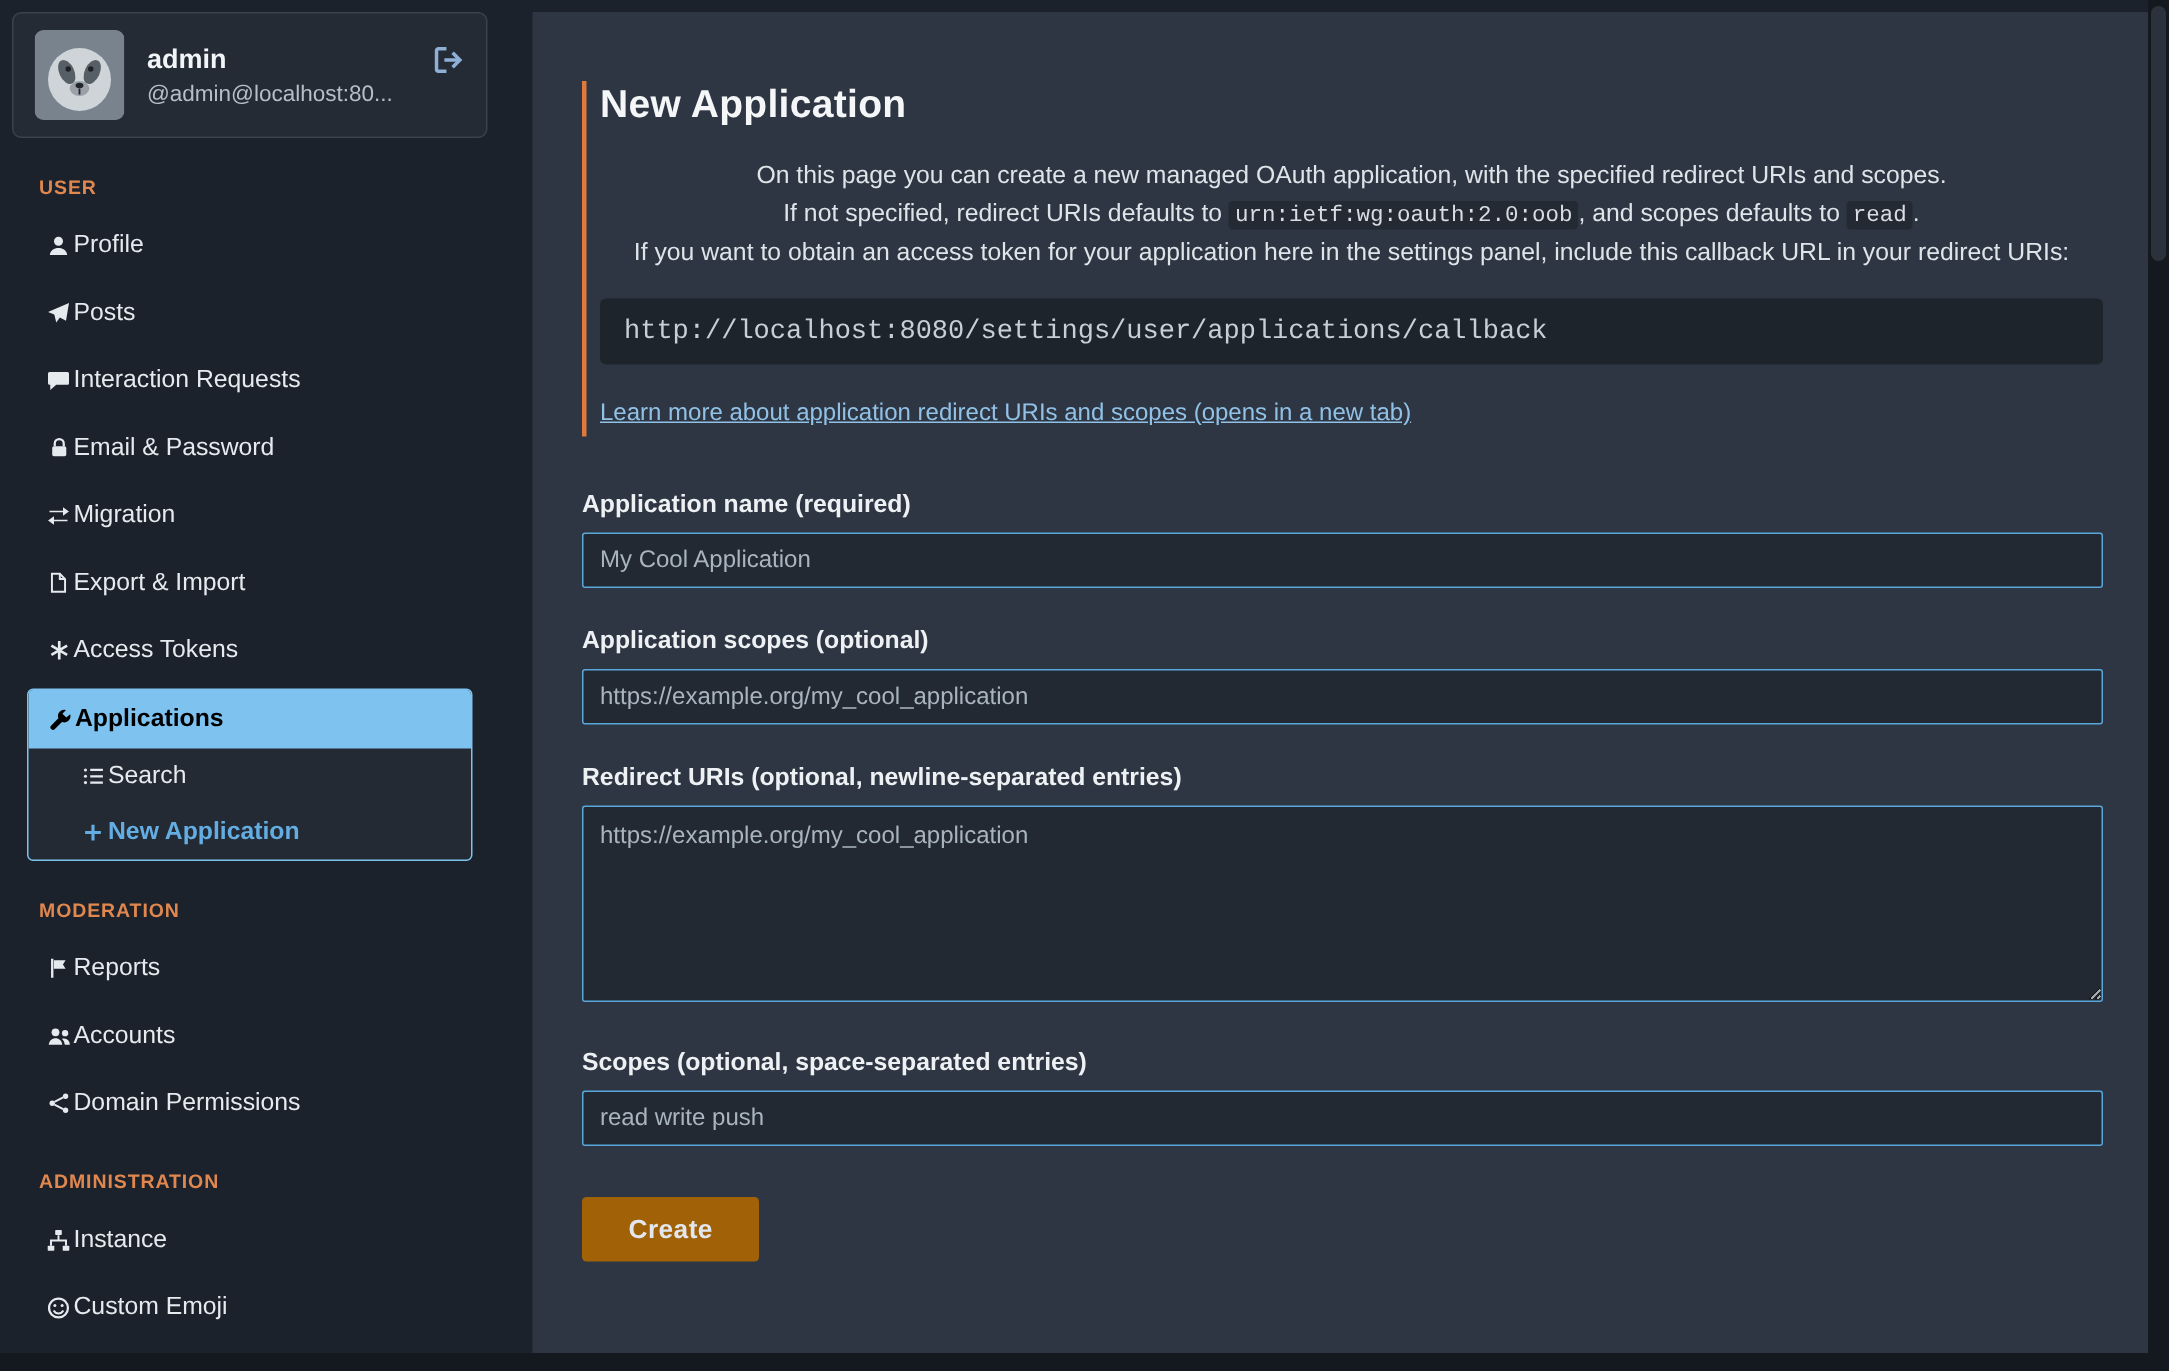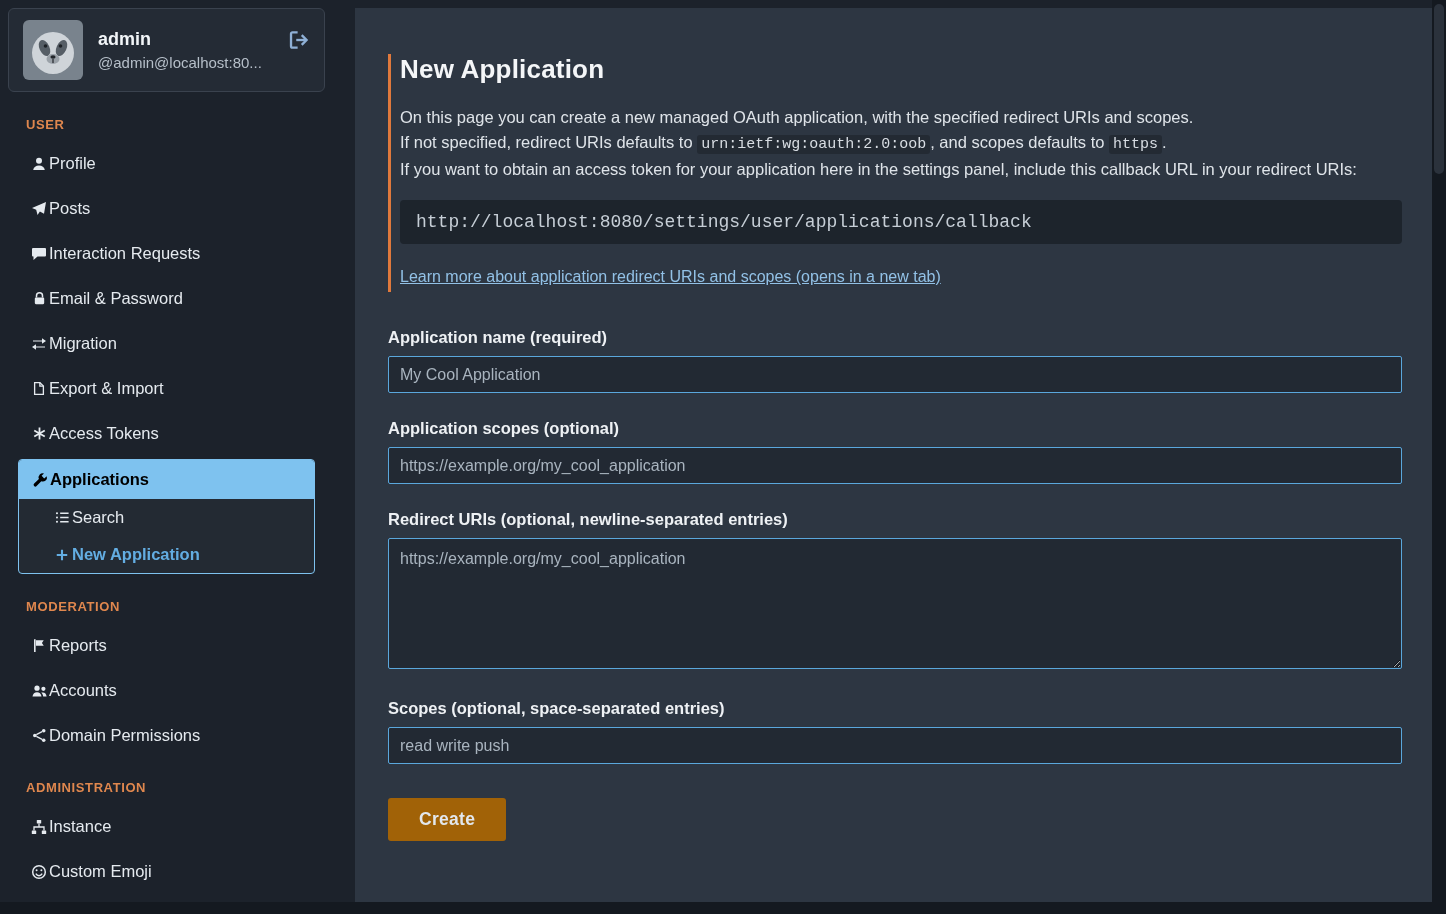--- a/index.html
+++ b/index.html
@@ -113,20 +113,21 @@
     font-weight: bold;
     color: #f4f6f8;
     margin-bottom: 20px;
     letter-spacing: 0.2px;
   }
   .intro-text {
     font-size: 16.5px;
     line-height: 25px;
     color: #dfe4e9;
     margin-bottom: 18px;
+    text-align: center;
   }
   code, .callback-box code {
     font-family: "Liberation Mono", "DejaVu Sans Mono", monospace;
   }
   .inline-code {
     font-size: 15px;
     color: #d8dde3;
     background: #232a33;
     padding: 1px 4px;
     border-radius: 3px;
@@ -435,21 +436,21 @@
   </nav>
 </div>
 
 <div class="main">
   <div class="content">
 
     <section class="intro-block">
       <h1 class="page-title">New Application</h1>
       <p class="intro-text">
         <span>On this page you can create a new managed OAuth application, with the specified redirect URIs and scopes.</span><br>
-        <span>If not specified, redirect URIs defaults to </span><code class="inline-code">urn:ietf:wg:oauth:2.0:oob</code><span>, and scopes defaults to </span><code class="inline-code">https</code><span>.</span><br>
+        <span>If not specified, redirect URIs defaults to </span><code class="inline-code">urn:ietf:wg:oauth:2.0:oob</code><span>, and scopes defaults to </span><code class="inline-code">read</code><span>.</span><br>
         <span>If you want to obtain an access token for your application here in the settings panel, include this callback URL in your redirect URIs:</span>
       </p>
       <div class="callback-box">
         <code>http://localhost:8080/settings/user/applications/callback</code>
       </div>
       <a class="learn-more" href="#">Learn more about application redirect URIs and scopes (opens in a new tab)</a>
     </section>
 
     <form>
 

